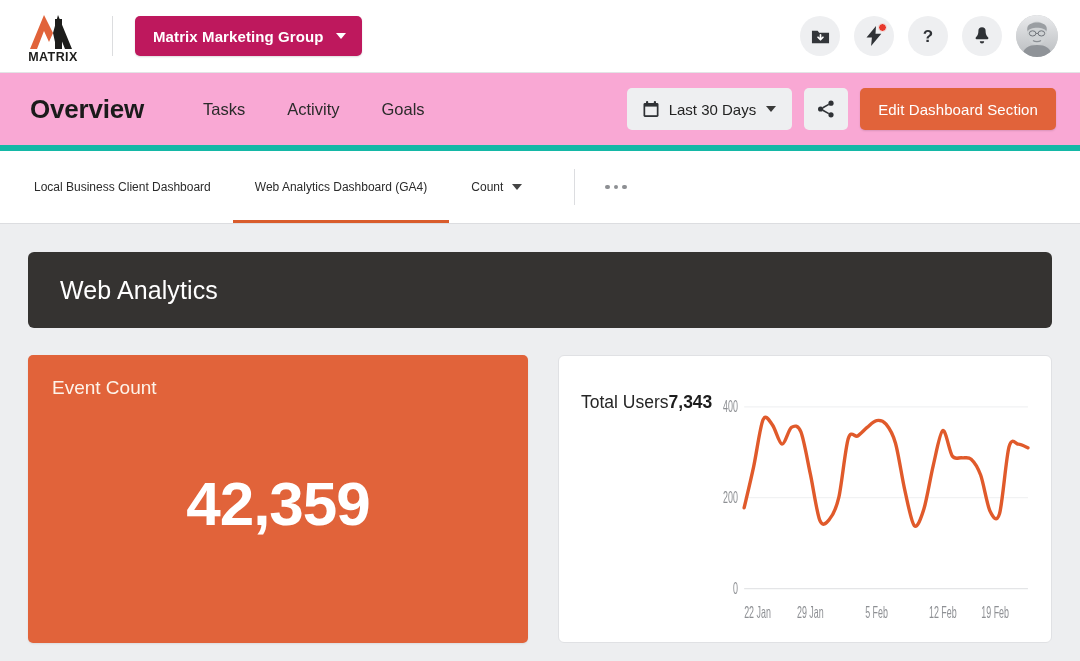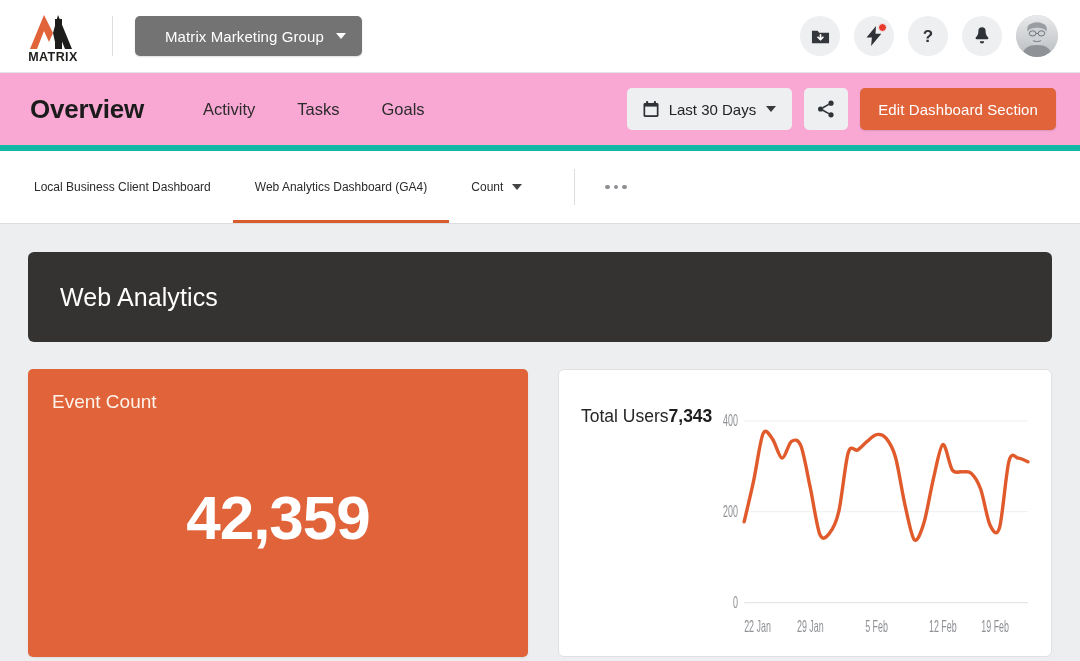--- a/index.html
+++ b/index.html
@@ -18,31 +18,32 @@
     padding: 0 22px 0 22px;
     position: relative;
   }
   .logo-block { display: flex; align-items: center; width: 66px; height: 56px; }
   .logo-svg { display: block; }
   .logo-divider {
     width: 1px; height: 40px; background: #dcdddf;
     margin: 0 22px 0 24px;
   }
   .org-btn {
-    background: #737373;
+    background: #be185d;
     color: #fff;
     border: none;
     border-radius: 5px;
     height: 40px;
-    padding: 0 16px 0 30px;
+    padding: 0 16px 0 18px;
     font-size: 15px;
     display: flex; align-items: center; gap: 12px;
     cursor: pointer;
     box-shadow: 0 1px 2px rgba(0,0,0,.14);
     letter-spacing: .1px;
+    font-weight: bold;
   }
   .caret-down {
     width: 0; height: 0;
     border-left: 5.5px solid transparent;
     border-right: 5.5px solid transparent;
     border-top: 6.5px solid currentColor;
     display: inline-block;
   }
   .topbar-right {
     margin-left: auto;
@@ -153,21 +154,21 @@
   }
 
   
   .main {
     padding: 28px 28px 0 28px;
     background: #edeef0;
     height: calc(661px - 73px - 78px - 73px);
   }
   .section-header {
     background: #353331; color: #fff;
-    height: 90px; border-radius: 6px;
+    height: 76px; border-radius: 6px;
     display: flex; align-items: center;
     padding: 0 32px;
     font-size: 25px;
     letter-spacing: .1px;
   }
   .cards {
     display: flex; gap: 30px;
     margin-top: 27px;
   }
 
@@ -278,24 +279,24 @@
       </svg>
     </span>
   </div>
 </div>
 
 <div class="navrow">
   <div class="page-title">Overview</div>
 
   <div class="navtabs">
     <div class="navtab">
+      <span>Tasks</span>
+    </div>
+    <div class="navtab">
       <span>Activity</span>
-    </div>
-    <div class="navtab">
-      <span>Tasks</span>
     </div>
     <div class="navtab">
       <span>Goals</span>
     </div>
   </div>
 
   <div class="nav-right">
     <button class="pill-btn">
       <svg width="16" height="17" viewBox="0 0 16 17">
         <rect x="0.5" y="2" width="15" height="14" rx="1.4" fill="#2f3236"></rect>

